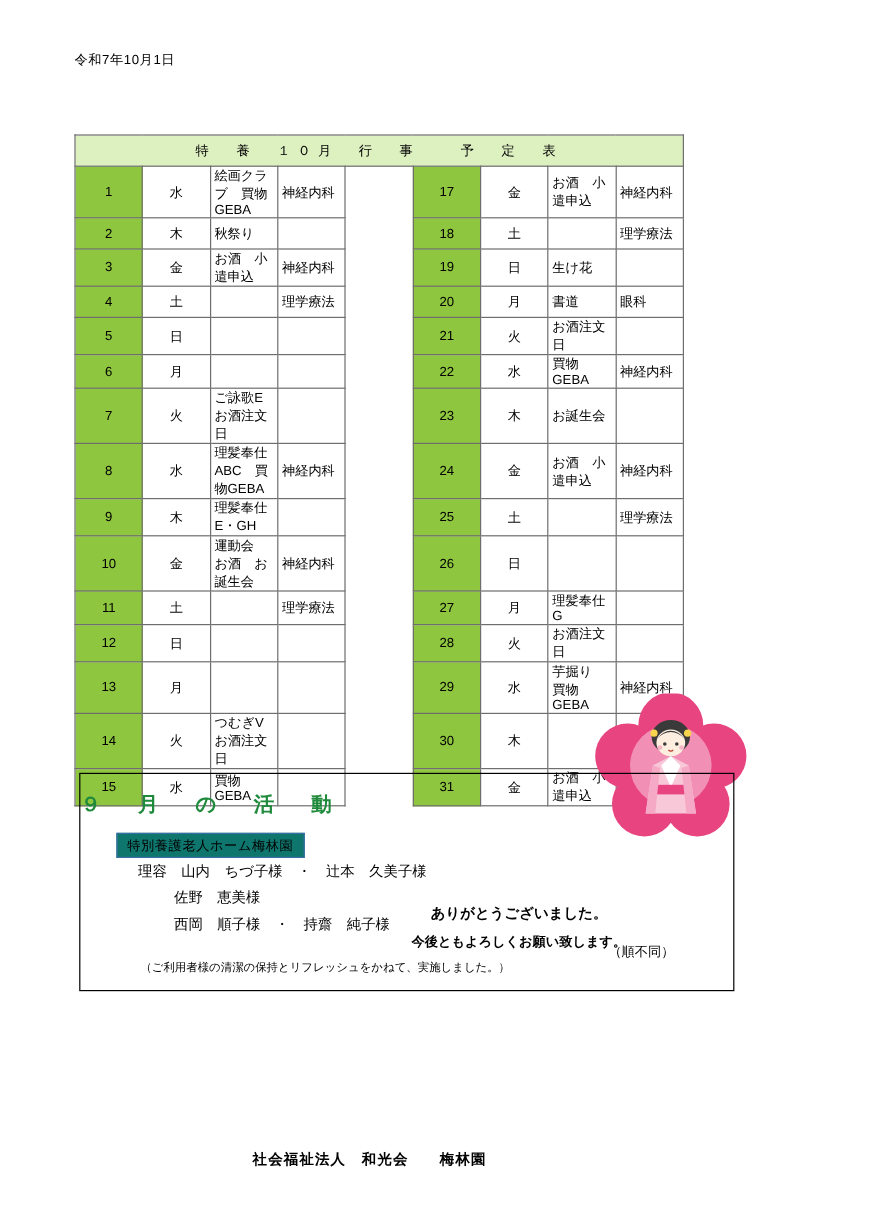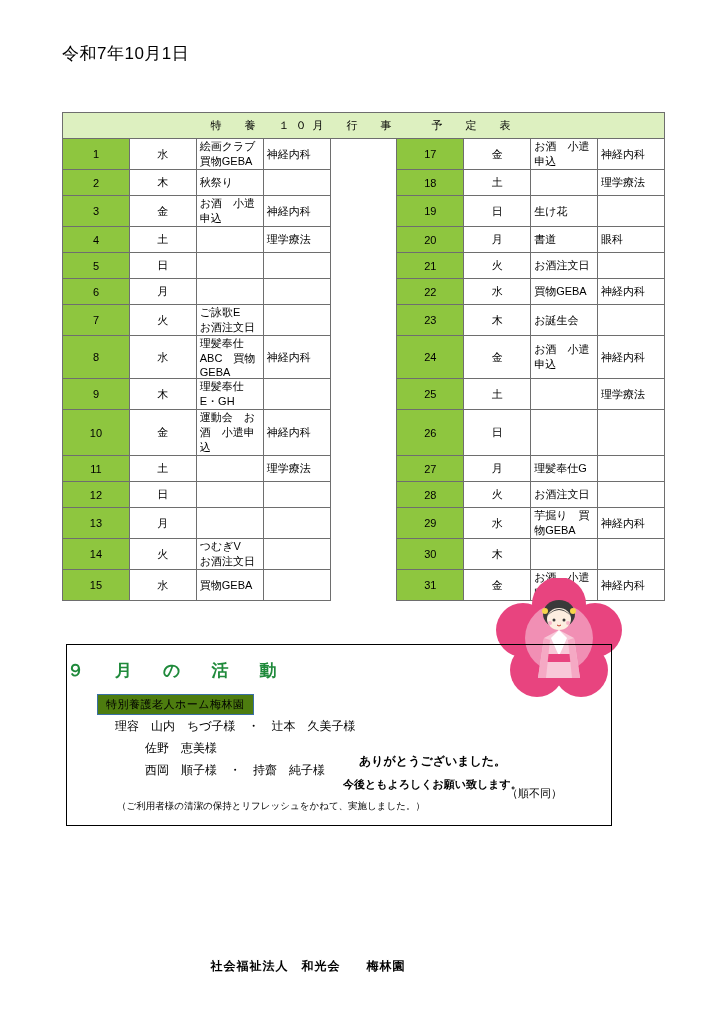--- a/index.html
+++ b/index.html
@@ -17,34 +17,34 @@
   }
   .page {
     position: relative;
     width: 724px;
     height: 1024px;
   }
   .date-line {
     position: absolute;
     left: 62px;
     top: 42px;
-    font-size: 17px;
+    font-size: 11px;
     letter-spacing: 0.5px;
   }
 
   
   .schedule-wrap {
     position: absolute;
     left: 62px;
     top: 112px;
     width: 600px;
   }
   table.schedule {
     border-collapse: collapse;
-    width: 603px;
+    width: 508px;
     table-layout: fixed;
   }
   table.schedule td, table.schedule th {
     border: 1px solid #6e6e6e;
     font-size: 11px;
     height: 25px;
     padding: 0 3px;
     vertical-align: middle;
     font-weight: normal;
   }
@@ -102,21 +102,21 @@
   .activity-title {
     margin-top: 14px;
     font-size: 17px;
     font-weight: bold;
     color: #1f8a3b;
     letter-spacing: 7px;
   }
   .facility-bar {
     margin: 12px 0 0 30px;
     display: inline-block;
-    background: #4d7c0f;
+    background: #0f766e;
     border: 1px solid #3a6fa5;
     font-size: 11px;
     padding: 2px 8px;
     letter-spacing: 0.5px;
   }
   .names {
     margin-top: 0;
     margin-left: 48px;
     font-size: 12px;
     line-height: 22px;
@@ -278,21 +278,21 @@
             <td class="c-note"></td>
             <td class="gap"></td>
             <td class="c-day">25</td>
             <td class="c-dow">土</td>
             <td class="c-event"></td>
             <td class="c-note">理学療法</td>
           </tr>
           <tr>
             <td class="c-day">10</td>
             <td class="c-dow">金</td>
-            <td class="c-event">運動会　お酒　小遣申込</td>
+            <td class="c-event">運動会　お酒　お誕生会</td>
             <td class="c-note">神経内科</td>
             <td class="gap"></td>
             <td class="c-day">26</td>
             <td class="c-dow">日</td>
             <td class="c-event"></td>
             <td class="c-note"></td>
           </tr>
           <tr>
             <td class="c-day">11</td>
             <td class="c-dow">土</td>

